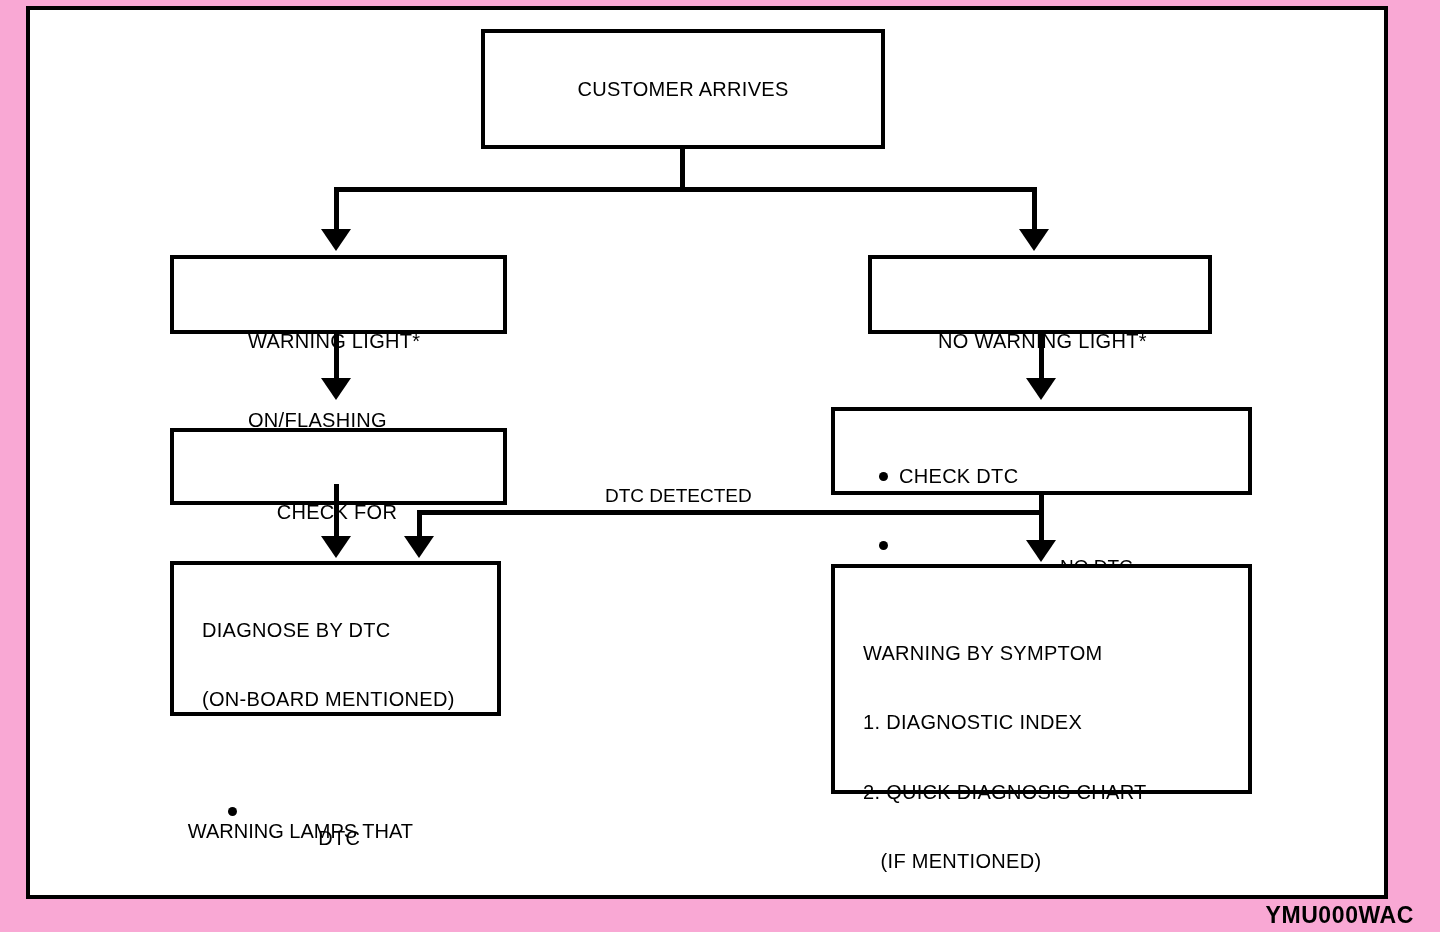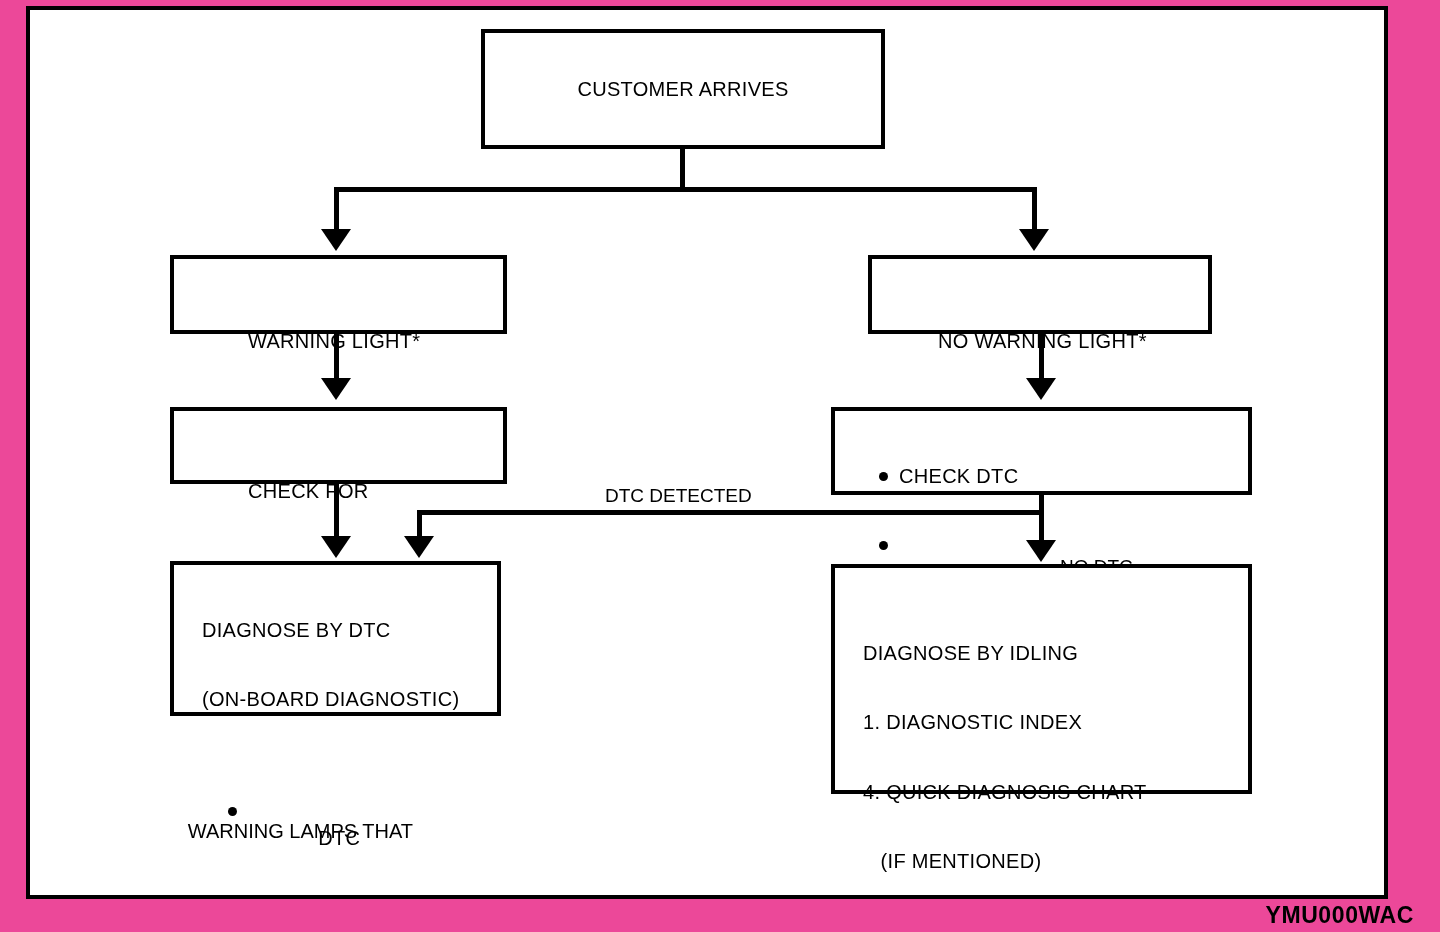--- a/index.html
+++ b/index.html
@@ -8,21 +8,21 @@
     padding: 0;
     background: #ffffff;
   }
   body {
     font-family: "Liberation Sans", sans-serif;
   }
   #page {
     position: relative;
     width: 1440px;
     height: 932px;
-    background: #ec4899;
+    background: #f9a8d4;
     overflow: hidden;
   }
   
   #frame {
     position: absolute;
     left: 26px;
     top: 6px;
     width: 1362px;
     height: 893px;
     border: 4px solid #000000;
@@ -157,21 +157,21 @@
         <div>WITH SYMPTOM</div>
       </div>
     </div>
 
     <div class="vline" style="left:304px; top:324px; width:5px; height:48px;"></div>
     <div class="arrow-down" style="left:291px; top:368px;"></div>
 
     <div class="vline" style="left:1009px; top:324px; width:5px; height:48px;"></div>
     <div class="arrow-down" style="left:996px; top:368px;"></div>
 
-    <div class="node" style="left:140px; top:397px; width:337px; height:77px;">
+    <div class="node" style="left:140px; top:418px; width:337px; height:77px;text-align:center;">
       <div class="txt line-block" style="left:74px; top:14px;">
         <div>CHECK FOR</div>
         <div>PRIORITIZED DTC</div>
       </div>
     </div>
 
     <div class="node" style="left:801px; top:397px; width:421px; height:88px;">
       <div class="txt" style="left:38px; top:10px;">
         <div class="bul">CHECK DTC</div>
         <div class="bul">
@@ -195,36 +195,36 @@
     <div class="arrow-down" style="left:996px; top:530px;"></div>
 
     <div class="edge-label" style="left:1030px; top:497px;">
       <div>NO DTC</div>
       <div>DETECTED</div>
     </div>
 
     <div class="node" style="left:140px; top:551px; width:331px; height:155px;">
       <div class="txt" style="left:28px; top:10px;">
         <div class="line-block">DIAGNOSE BY DTC</div>
-        <div class="line-block">(ON-BOARD DIAGNOSTIC)</div>
+        <div class="line-block">(ON-BOARD MENTIONED)</div>
         <div style="padding-left:20px;">
           <div class="bul">
             <span>DTC</span>
             
             
           </div>
         </div>
       </div>
     </div>
 
     <div class="node" style="left:801px; top:554px; width:421px; height:230px;">
       <div class="txt" style="left:28px; top:30px;">
-        <div class="line-block">DIAGNOSE BY IDLING</div>
+        <div class="line-block">WARNING BY SYMPTOM</div>
         <div class="num">1. DIAGNOSTIC INDEX</div>
-        <div class="num">4. QUICK DIAGNOSIS CHART</div>
+        <div class="num">2. QUICK DIAGNOSIS CHART</div>
         <div class="num">   (IF MENTIONED)</div>
         
         
       </div>
     </div>
 
     <div id="footnote" style="left:130px; top:749px;">
       <div>     WARNING LAMPS THAT</div>
       
     </div>

